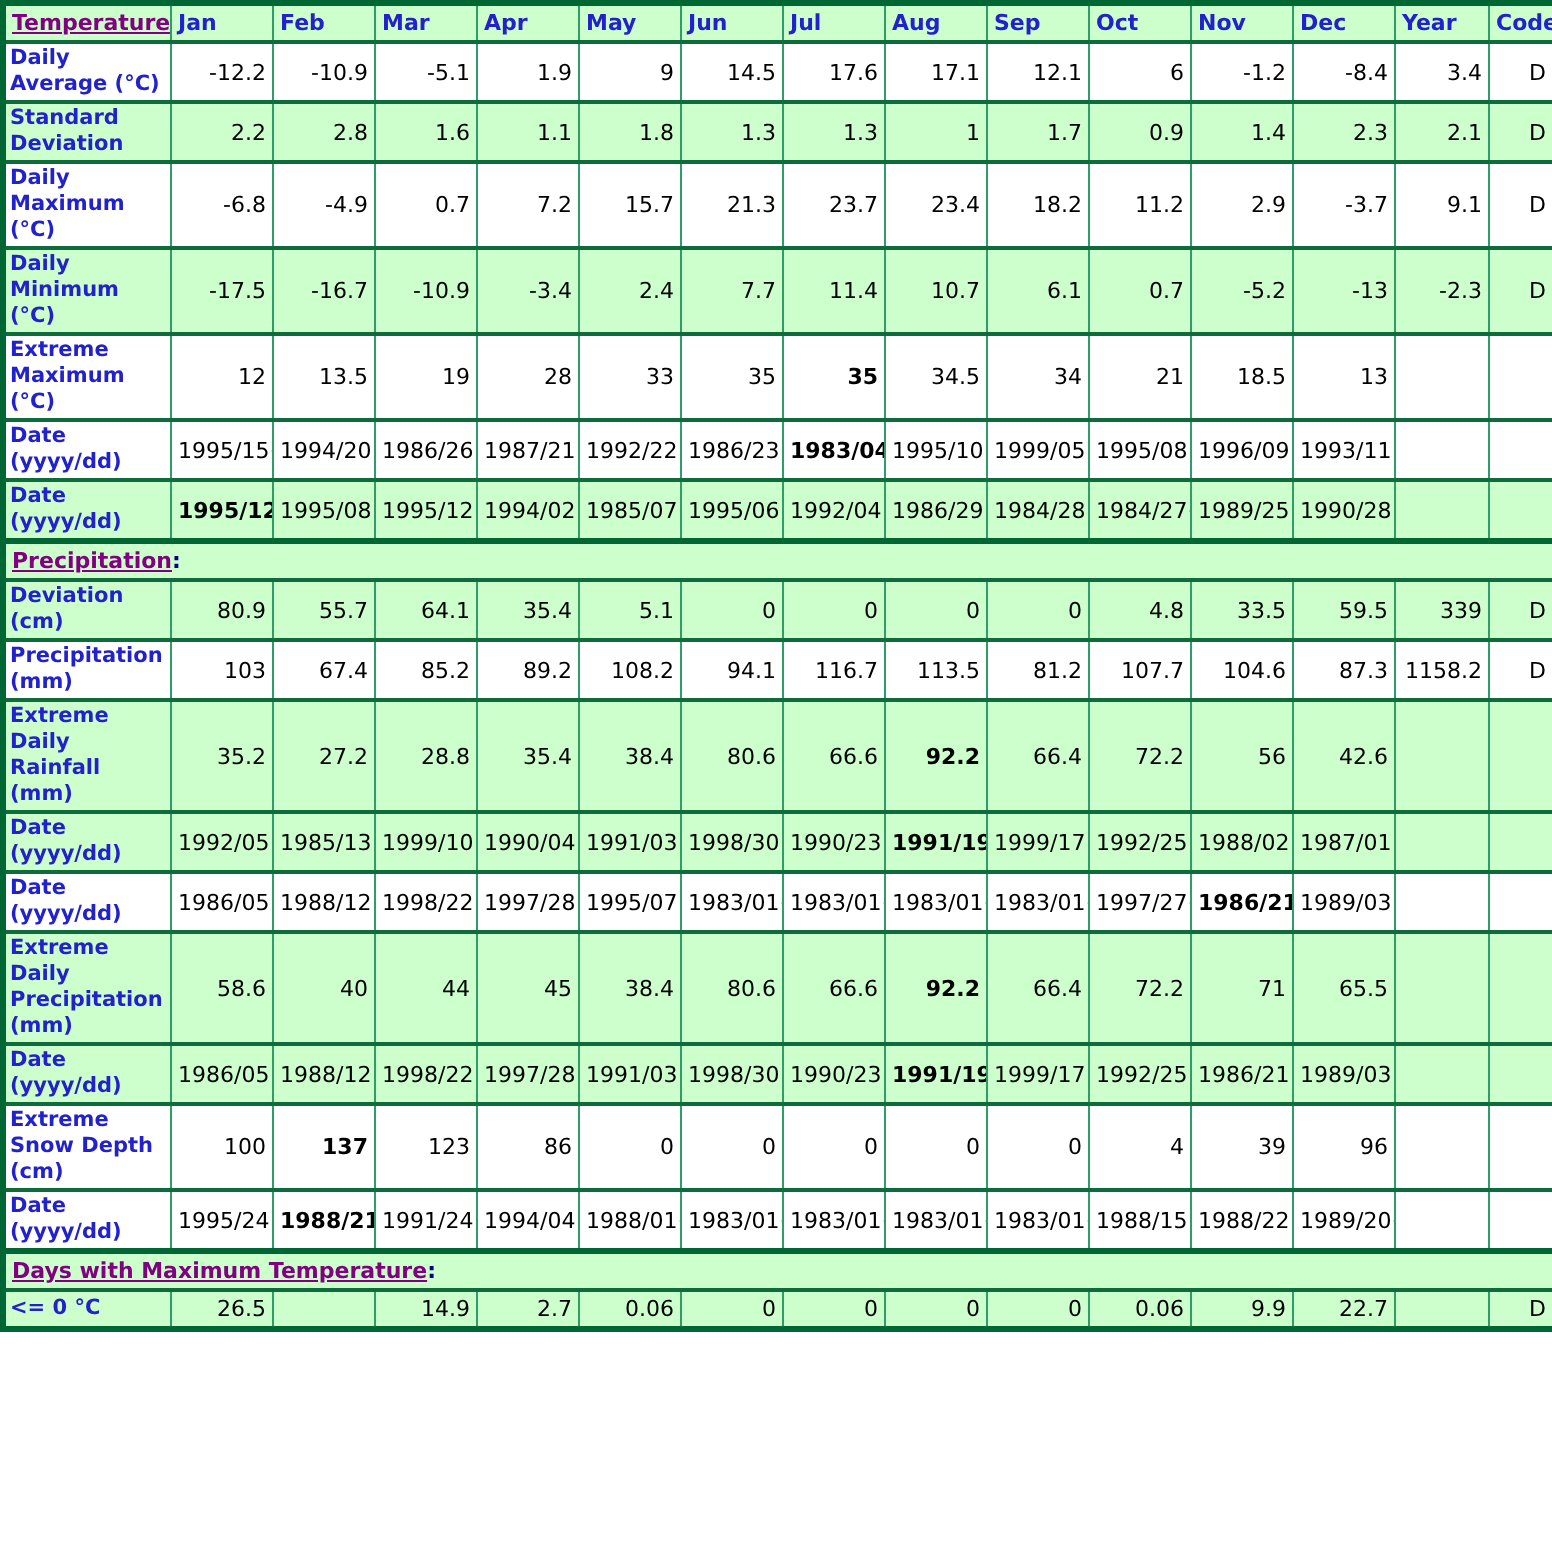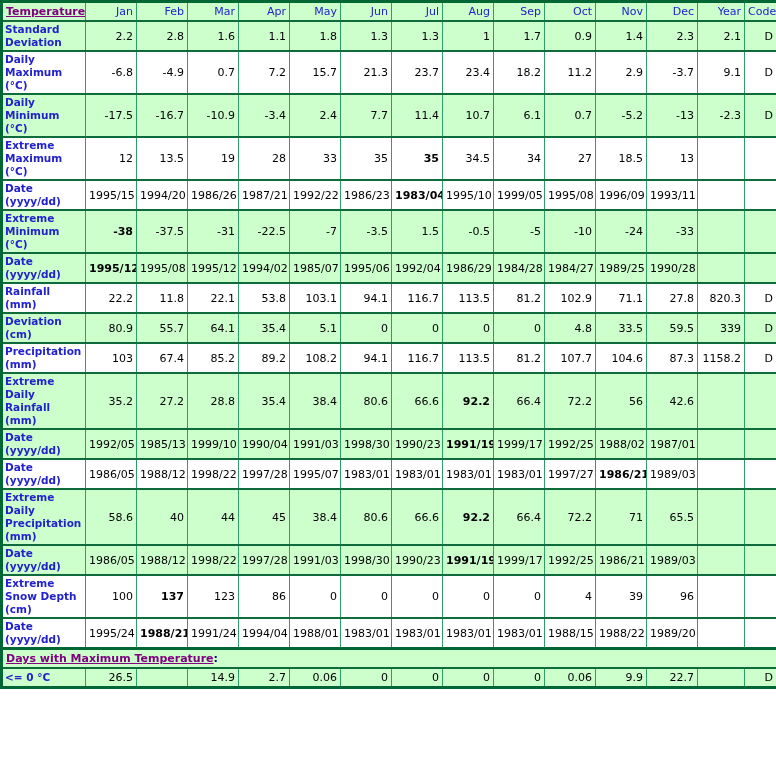--- a/index.html
+++ b/index.html
@@ -23,21 +23,21 @@
     border-right:1px solid var(--gridv);
     border-top:2px solid var(--gridh);
     border-bottom:2px solid var(--gridh);
     padding:2px 3px;
     vertical-align:middle;
     overflow:hidden;
   }
   tr.green td, tr.green th{background:var(--green);}
   tr.white td{background:var(--white);}
   th.colhead{
-    color:var(--blue);font-weight:normal;text-align:right;background:var(--green);
+    color:var(--blue);font-weight:bold;text-align:left;background:var(--green);
   }
   th.corner{background:var(--green);text-align:left;font-weight:bold;}
   td.label{
     color:var(--blue);font-weight:bold;text-align:left;
     font-size:10.5px;line-height:13px;padding:1px 2px;
   }
   td.num{text-align:right;color:var(--black);}
   td.bold{font-weight:bold;}
   a.seclink{
     color:var(--purple);font-weight:bold;text-decoration:underline;cursor:pointer;text-align:center;
@@ -83,20 +83,37 @@
         <th class="colhead">Aug</th>
         <th class="colhead">Sep</th>
         <th class="colhead">Oct</th>
         <th class="colhead">Nov</th>
         <th class="colhead">Dec</th>
         <th class="colhead">Year</th>
         <th class="colhead">Code</th>
       </tr>
   </thead>
   <tbody>
+      <tr class="white">
+        <td class="label">Daily Average (°C)</td>
+        <td class="num">-12.2</td>
+        <td class="num">-10.9</td>
+        <td class="num">-5.1</td>
+        <td class="num">1.9</td>
+        <td class="num">9</td>
+        <td class="num">14.5</td>
+        <td class="num">17.6</td>
+        <td class="num">17.1</td>
+        <td class="num">12.1</td>
+        <td class="num">6</td>
+        <td class="num">-1.2</td>
+        <td class="num">-8.4</td>
+        <td class="num">3.4</td>
+        <td class="num">D</td>
+      </tr>
       <tr class="green">
         <td class="label">Standard Deviation</td>
         <td class="num">2.2</td>
         <td class="num">2.8</td>
         <td class="num">1.6</td>
         <td class="num">1.1</td>
         <td class="num">1.8</td>
         <td class="num">1.3</td>
         <td class="num">1.3</td>
         <td class="num">1</td>
@@ -145,21 +162,21 @@
         <td class="label">Extreme Maximum (°C)</td>
         <td class="num">12</td>
         <td class="num">13.5</td>
         <td class="num">19</td>
         <td class="num">28</td>
         <td class="num">33</td>
         <td class="num">35</td>
         <td class="num bold">35</td>
         <td class="num">34.5</td>
         <td class="num">34</td>
-        <td class="num">27</td>
+        <td class="num">21</td>
         <td class="num">18.5</td>
         <td class="num">13</td>
         <td class="num"></td>
         <td class="num"></td>
       </tr>
       <tr class="white">
         <td class="label">Date (yyyy/dd)</td>
         <td class="num">1995/15+</td>
         <td class="num">1994/20</td>
         <td class="num">1986/26</td>
@@ -169,69 +186,38 @@
         <td class="num bold">1983/04</td>
         <td class="num">1995/10</td>
         <td class="num">1999/05</td>
         <td class="num">1995/08</td>
         <td class="num">1996/09</td>
         <td class="num">1993/11</td>
         <td class="num"></td>
         <td class="num"></td>
       </tr>
       <tr class="green">
-        <td class="label">Extreme Minimum (°C)</td>
-        <td class="num bold">-38</td>
-        <td class="num">-37.5</td>
-        <td class="num">-31</td>
-        <td class="num">-22.5</td>
-        <td class="num">-7</td>
-        <td class="num">-3.5</td>
-        <td class="num">1.5</td>
-        <td class="num">-0.5</td>
-        <td class="num">-5</td>
-        <td class="num">-10</td>
-        <td class="num">-24</td>
-        <td class="num">-33</td>
-        <td class="num"></td>
-        <td class="num"></td>
-      </tr>
-      <tr class="green">
         <td class="label">Date (yyyy/dd)</td>
         <td class="num bold">1995/12</td>
         <td class="num">1995/08</td>
         <td class="num">1995/12</td>
         <td class="num">1994/02</td>
         <td class="num">1985/07</td>
         <td class="num">1995/06</td>
         <td class="num">1992/04</td>
         <td class="num">1986/29</td>
         <td class="num">1984/28</td>
         <td class="num">1984/27+</td>
         <td class="num">1989/25</td>
         <td class="num">1990/28</td>
         <td class="num"></td>
         <td class="num"></td>
       </tr>
-      <tr class="white">
-        <td class="label">Rainfall (mm)</td>
-        <td class="num">22.2</td>
-        <td class="num">11.8</td>
-        <td class="num">22.1</td>
-        <td class="num">53.8</td>
-        <td class="num">103.1</td>
-        <td class="num">94.1</td>
-        <td class="num">116.7</td>
-        <td class="num">113.5</td>
-        <td class="num">81.2</td>
-        <td class="num">102.9</td>
-        <td class="num">71.1</td>
-        <td class="num">27.8</td>
-        <td class="num">820.3</td>
-        <td class="num">D</td>
+      <tr class="section green">
+        <td colspan="15"><a href="#" class="seclink">Precipitation</a><span class="colon">:</span></td>
       </tr>
       <tr class="green">
         <td class="label">Deviation (cm)</td>
         <td class="num">80.9</td>
         <td class="num">55.7</td>
         <td class="num">64.1</td>
         <td class="num">35.4</td>
         <td class="num">5.1</td>
         <td class="num">0</td>
         <td class="num">0</td>

